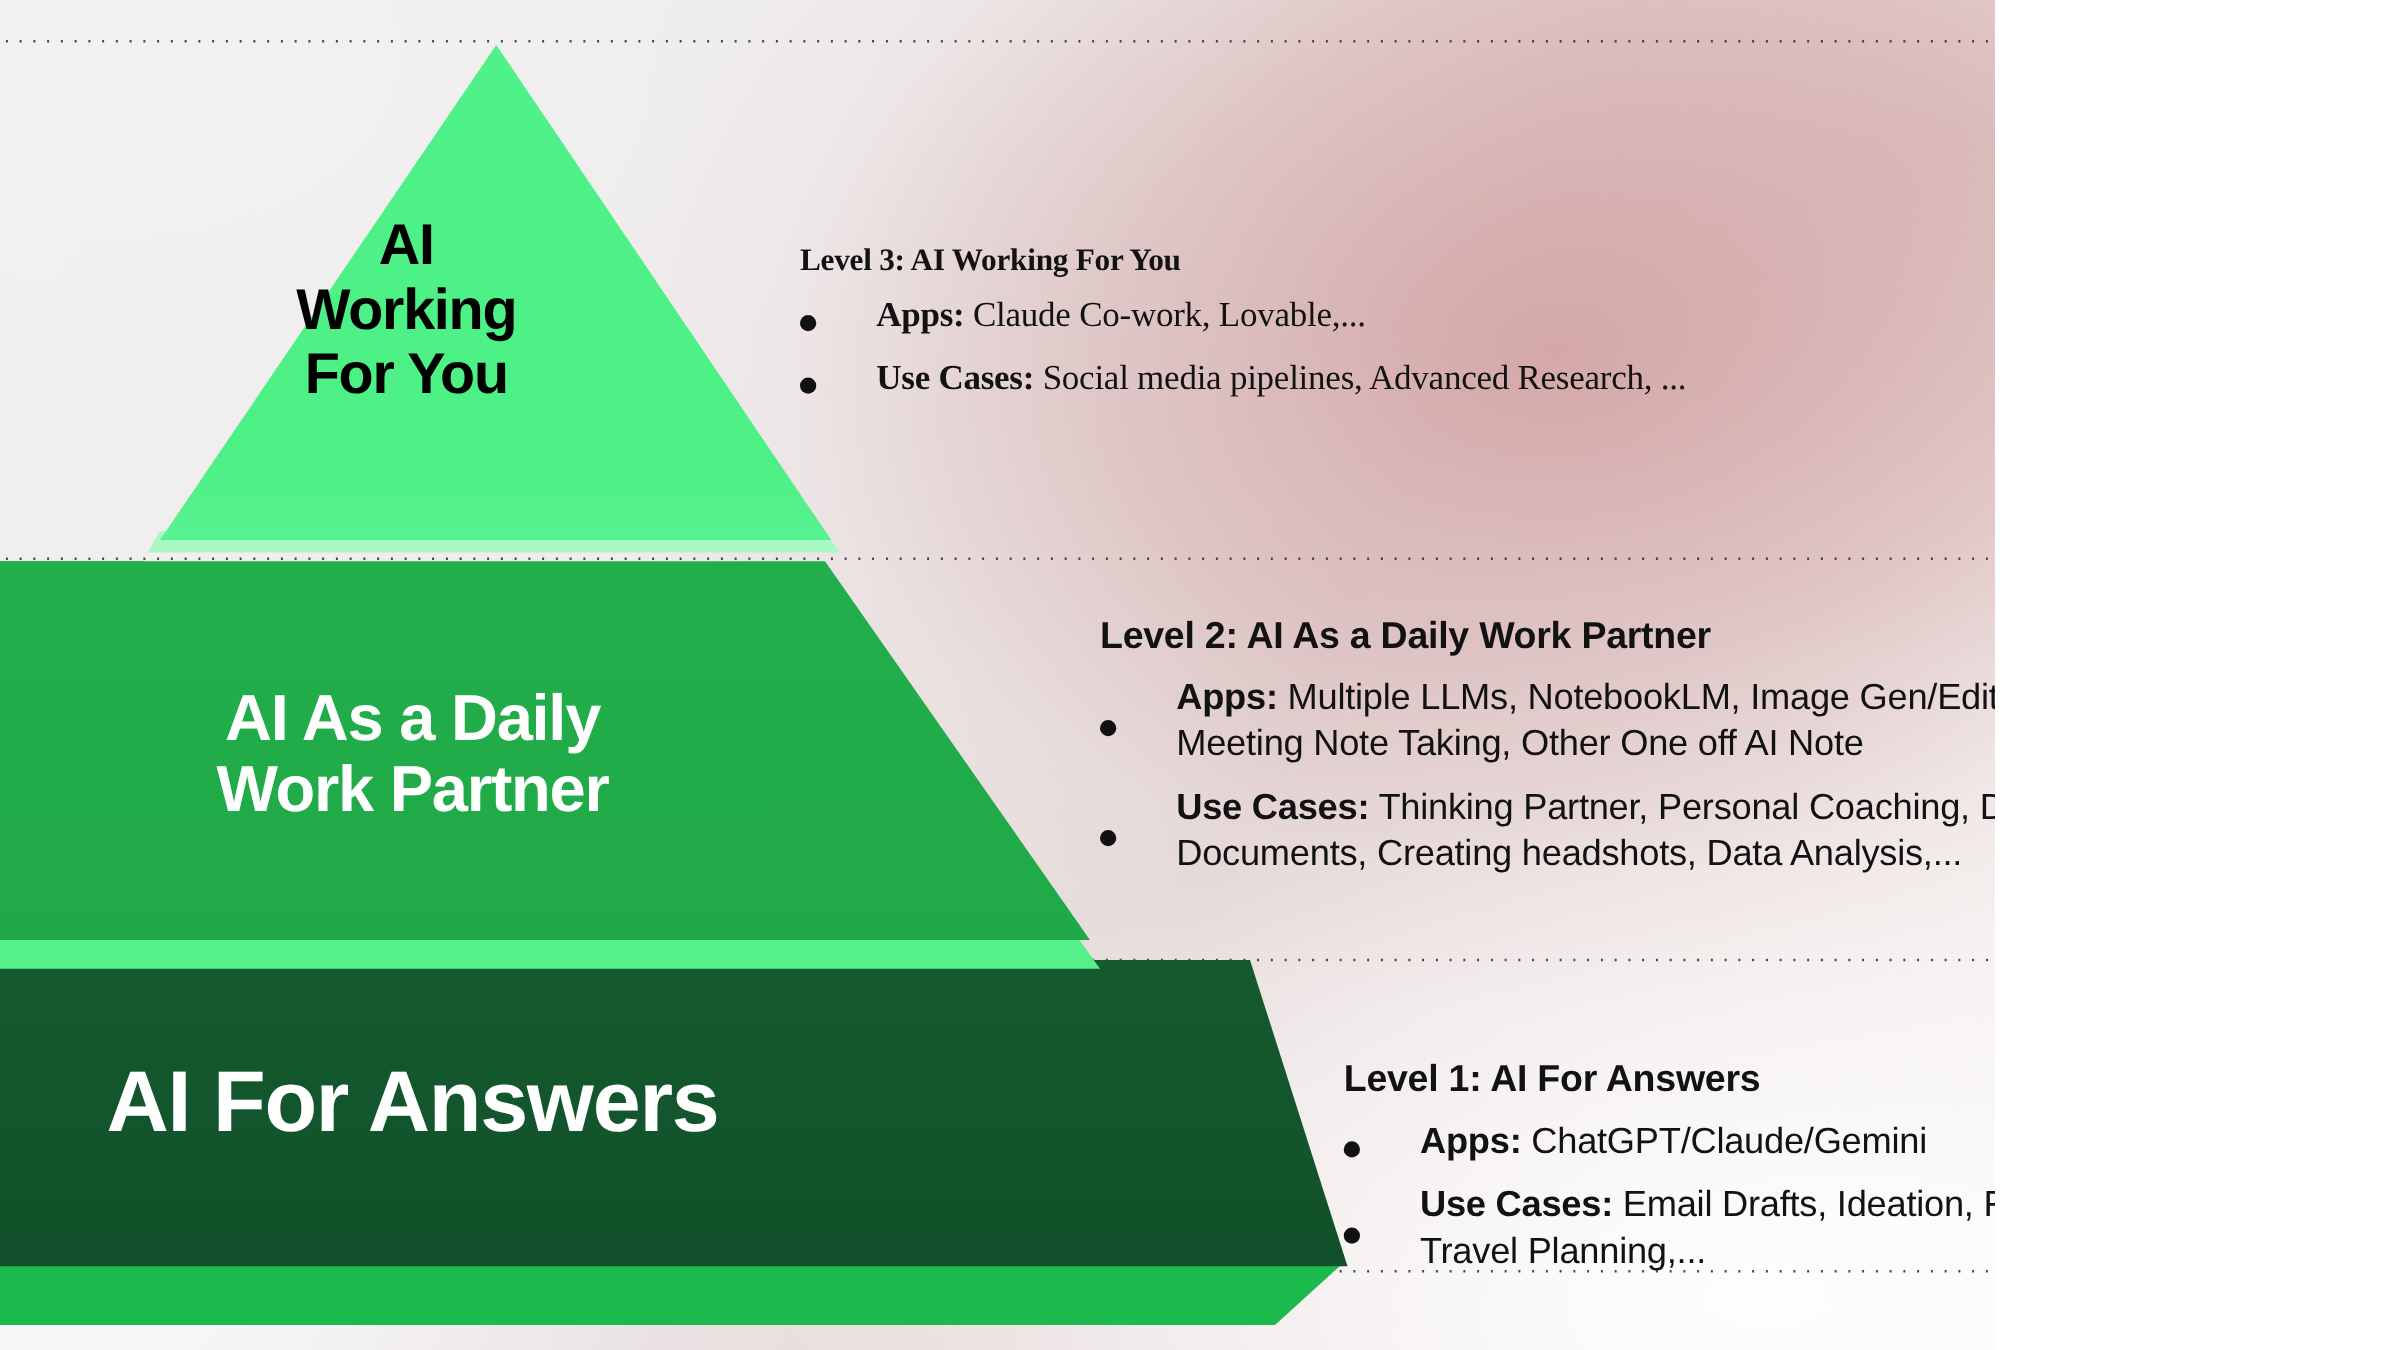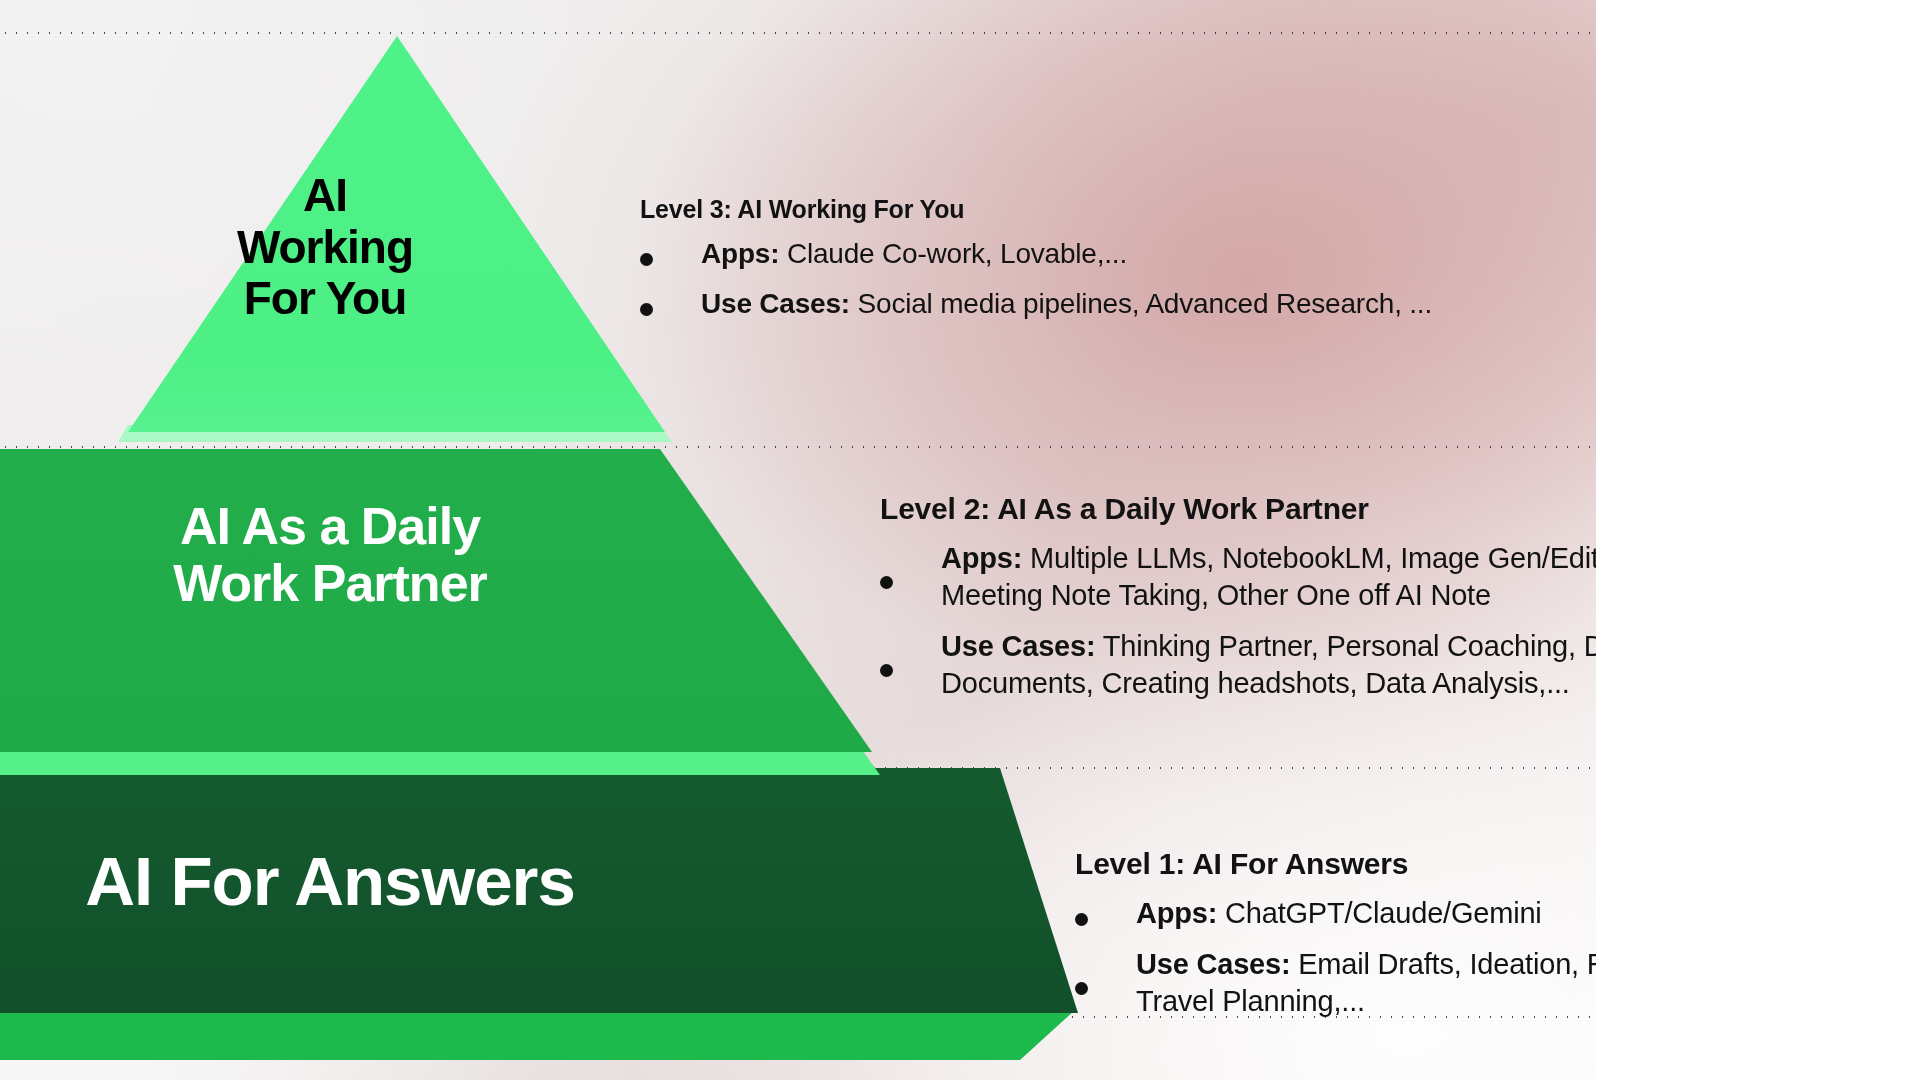--- a/index.html
+++ b/index.html
@@ -73,21 +73,21 @@
     left: 135px;
     top: 170px;
     width: 380px;
     font-size: 46px;
     color: #000000;
     letter-spacing: -1px;
     line-height: 1.12;
   }
   #tier2-label {
     left: 30px;
-    top: 498px;
+    top: 547px;
     width: 600px;
     font-size: 52px;
     letter-spacing: -1px;
     line-height: 1.1;
   }
   #tier1-label {
     left: 30px;
     top: 845px;
     width: 600px;
     font-size: 69px;
@@ -122,21 +122,21 @@
   .bullet-text {
     font-size: 29px;
     line-height: 1.28;
     letter-spacing: -0.2px;
     padding-left: 48px;
   }
   .bullet-text b {
     font-weight: 700;
   }
 
-  #level3-block { left: 640px; top: 195px; width: 900px; }
+  #level3-block { left: 640px; top: 195px; width: 900px; font-family: Liberation Serif, serif; }
   #level3-block .level-heading { font-size: 25px; margin-bottom: 12px; }
   #level3-block .bullet-text { font-size: 28px; }
 
   #level2-block { left: 880px; top: 492px; width: 830px; }
   #level2-block .bullet-text { font-size: 29px; }
 
   #level1-block { left: 1075px; top: 805px; width: 700px; margin-top: 42px; }
   #level1-block .bullet-text { font-size: 29px; }
 </style>
 </head>

